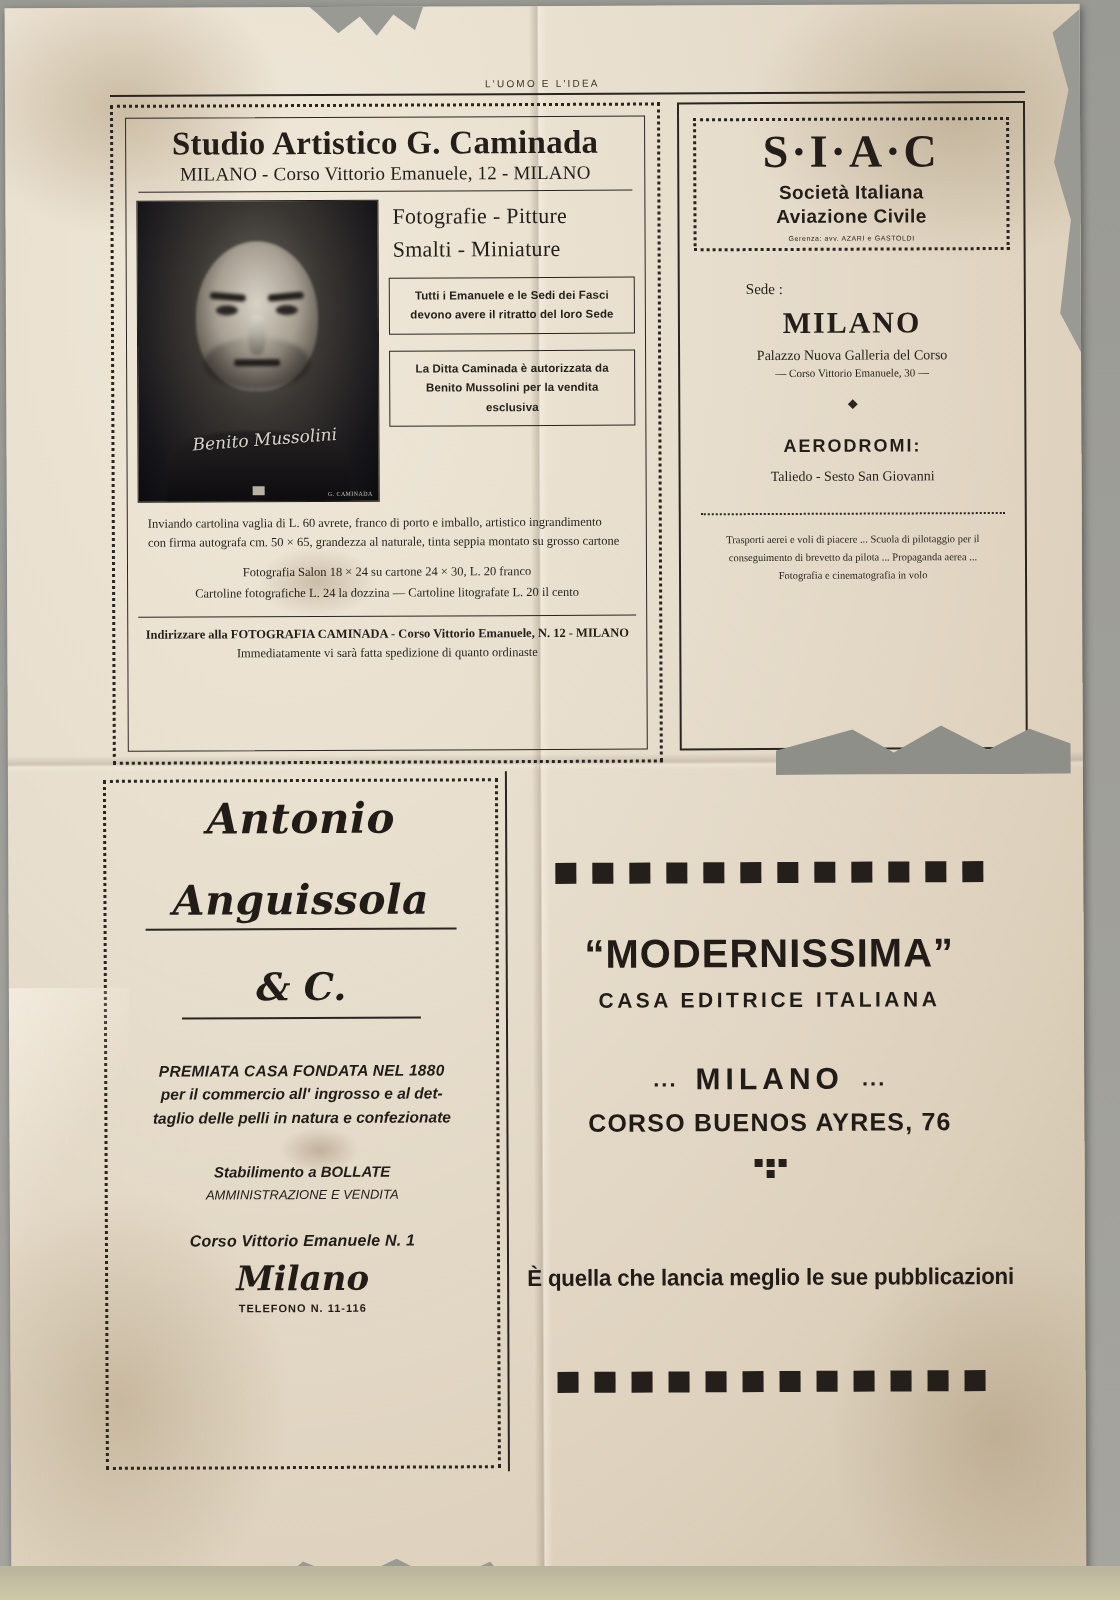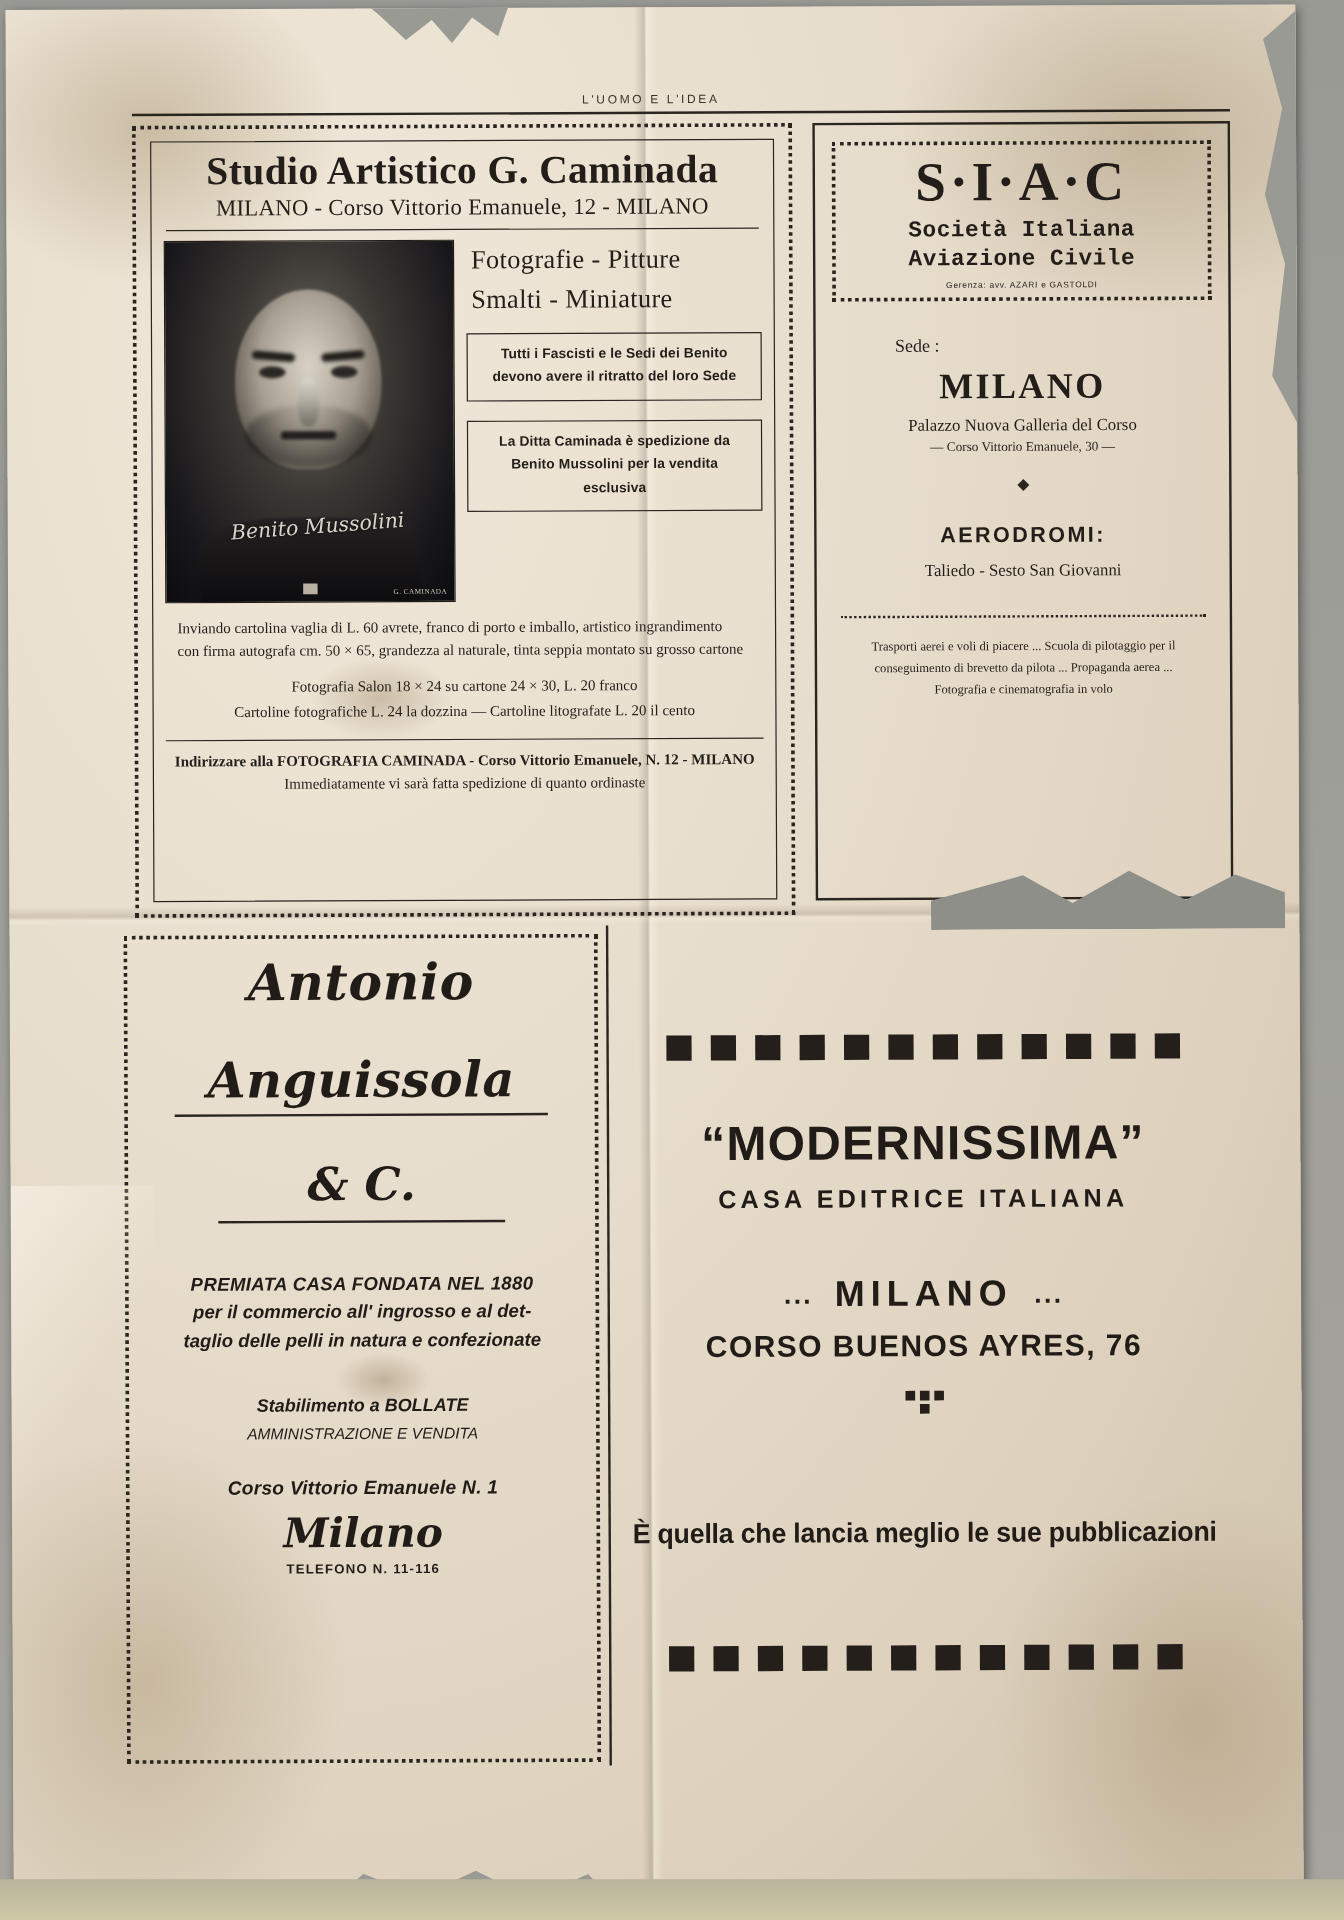--- a/index.html
+++ b/index.html
@@ -258,21 +258,21 @@
     padding: 8px 4px 6px 4px;
   }
   .siac-letters {
     font-family: "Liberation Serif", serif;
     font-weight: bold;
     font-size: 46px;
     letter-spacing: 3px;
     line-height: 1;
   }
   .siac-name {
-    font-family: Liberation Mono, monospace;
+    font-family: Liberation Sans, sans-serif;
     font-weight: bold;
     font-size: 19px;
     line-height: 1.25;
     margin-top: 6px;
     letter-spacing: .4px;
   }
   .siac-tiny {
     font-size: 7px;
     letter-spacing: .6px;
     margin-top: 6px;
@@ -553,26 +553,26 @@
               <div class="photo-plate"></div>
             </div>
 
             <div class="cam-right">
               <div class="cam-services">
                 <div>Fotografie - Pitture</div>
                 <div>Smalti - Miniature</div>
               </div>
 
               <div class="cam-box">
-                <div>Tutti i Fascisti e le Sedi dei Benito</div>
+                <div>Tutti i Emanuele e le Sedi dei Fasci</div>
                 <div>devono avere il ritratto del loro Sede</div>
               </div>
 
               <div class="cam-box second">
-                <div>La Ditta Caminada è spedizione da</div>
+                <div>La Ditta Caminada è autorizzata da</div>
                 <div>Benito Mussolini per la vendita esclusiva</div>
               </div>
             </div>
           </div>
 
           <div class="cam-body">
             <div class="justify">Inviando cartolina vaglia di L. 60 avrete, franco di porto e imballo, artistico ingrandimento</div>
             <div class="justify">con firma autografa cm. 50 × 65, grandezza al naturale, tinta seppia montato su grosso cartone</div>
           </div>
 

